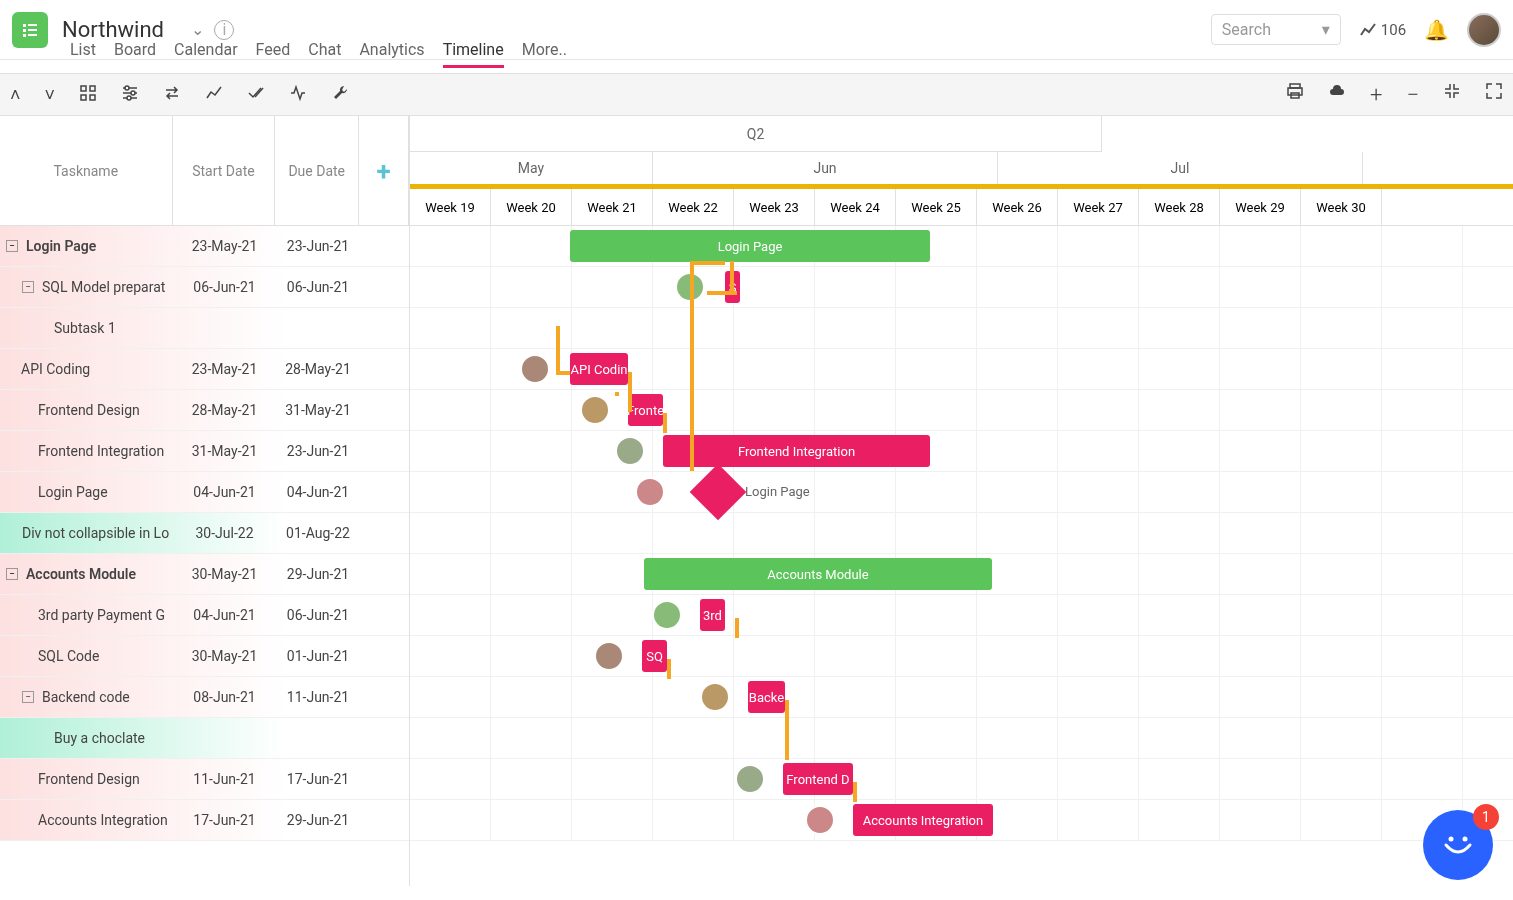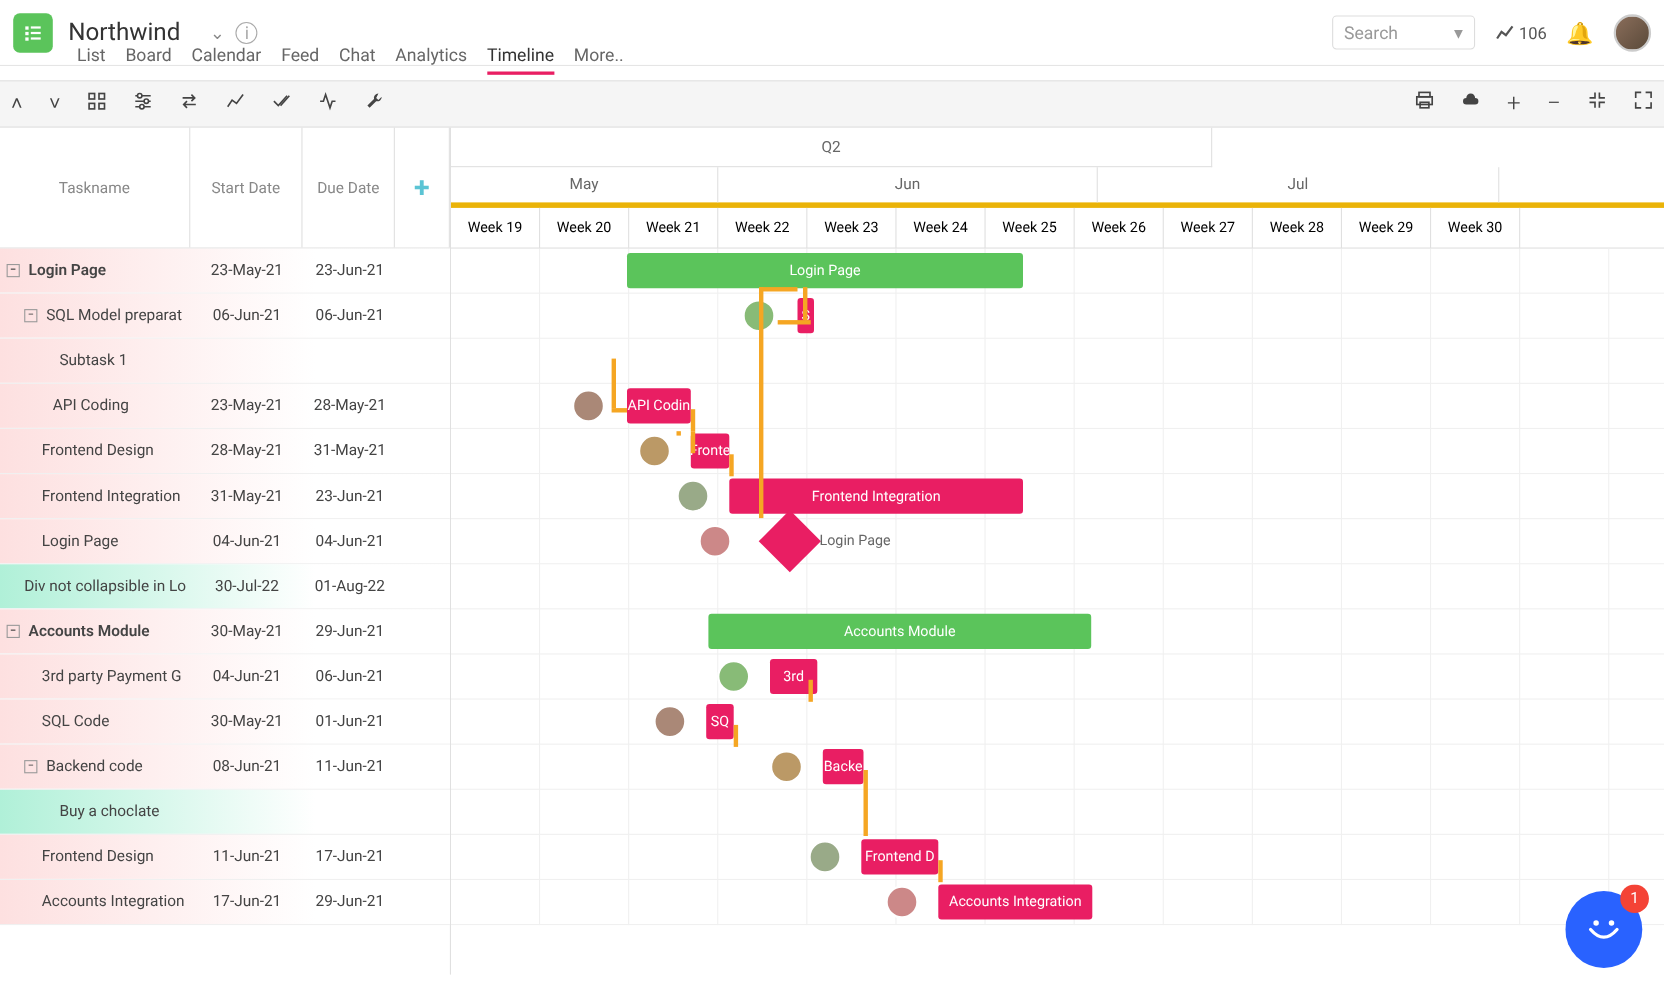--- a/index.html
+++ b/index.html
@@ -185,21 +185,21 @@
           <div class="tr-due">06-Jun-21</div>
         </div>
         <div class="task-row pink">
           <div class="tr-name " style="padding-left: 54px;">
             <span>Subtask 1</span>
           </div>
           <div class="tr-start"></div>
           <div class="tr-due"></div>
         </div>
         <div class="task-row pink">
-          <div class="tr-name " style="padding-left: 48px;">
+          <div class="tr-name " style="padding-left: 21px;">
             <span>API Coding</span>
           </div>
           <div class="tr-start">23-May-21</div>
           <div class="tr-due">28-May-21</div>
         </div>
         <div class="task-row pink">
           <div class="tr-name " style="padding-left: 38px;">
             <span>Frontend Design</span>
           </div>
           <div class="tr-start">28-May-21</div>
@@ -338,21 +338,21 @@
         <div class="bar pink" style="left: 160px; width: 58px; top: 127px;">API Codin</div>
         <div class="assignee" style="left: 170px; top: 169px; background: rgb(187, 153, 102);"></div>
         <div class="bar pink" style="left: 218px; width: 35px; top: 168px;">Fronte</div>
         <div class="assignee" style="left: 205px; top: 210px; background: rgb(153, 170, 136);"></div>
         <div class="bar pink" style="left: 253px; width: 267px; top: 209px;">Frontend Integration</div>
         <div class="assignee" style="left: 225px; top: 251px; background: rgb(204, 136, 136);"></div>
         <div class="diamond" style="left: 288px; top: 246px;"></div>
         <div class="bar-label" style="left: 335px; top: 258px;">Login Page</div>
         <div class="bar green" style="left: 234px; width: 348px; top: 332px;">Accounts Module</div>
         <div class="assignee" style="left: 242px; top: 374px; background: rgb(136, 187, 119);"></div>
-        <div class="bar pink" style="left: 290px; width: 43px; top: 373px;">3rd</div>
+        <div class="bar pink" style="left: 290px; width: 25px; top: 373px;">3rd</div>
         <div class="assignee" style="left: 184px; top: 415px; background: rgb(170, 136, 119);"></div>
         <div class="bar pink" style="left: 232px; width: 25px; top: 414px;">SQ</div>
         <div class="assignee" style="left: 290px; top: 456px; background: rgb(187, 153, 102);"></div>
         <div class="bar pink" style="left: 338px; width: 37px; top: 455px;">Backe</div>
         <div class="assignee" style="left: 325px; top: 538px; background: rgb(153, 170, 136);"></div>
         <div class="bar pink" style="left: 373px; width: 70px; top: 537px;">Frontend D</div>
         <div class="assignee" style="left: 395px; top: 579px; background: rgb(204, 136, 136);"></div>
         <div class="bar pink" style="left: 443px; width: 140px; top: 578px;">Accounts Integration</div>
         <div class="dep-line" style="left: 146px; top: 100px; height: 45px; width: 0px;"></div>
         <div class="dep-line" style="left: 146px; top: 145px; width: 14px; height: 0px;"></div>

